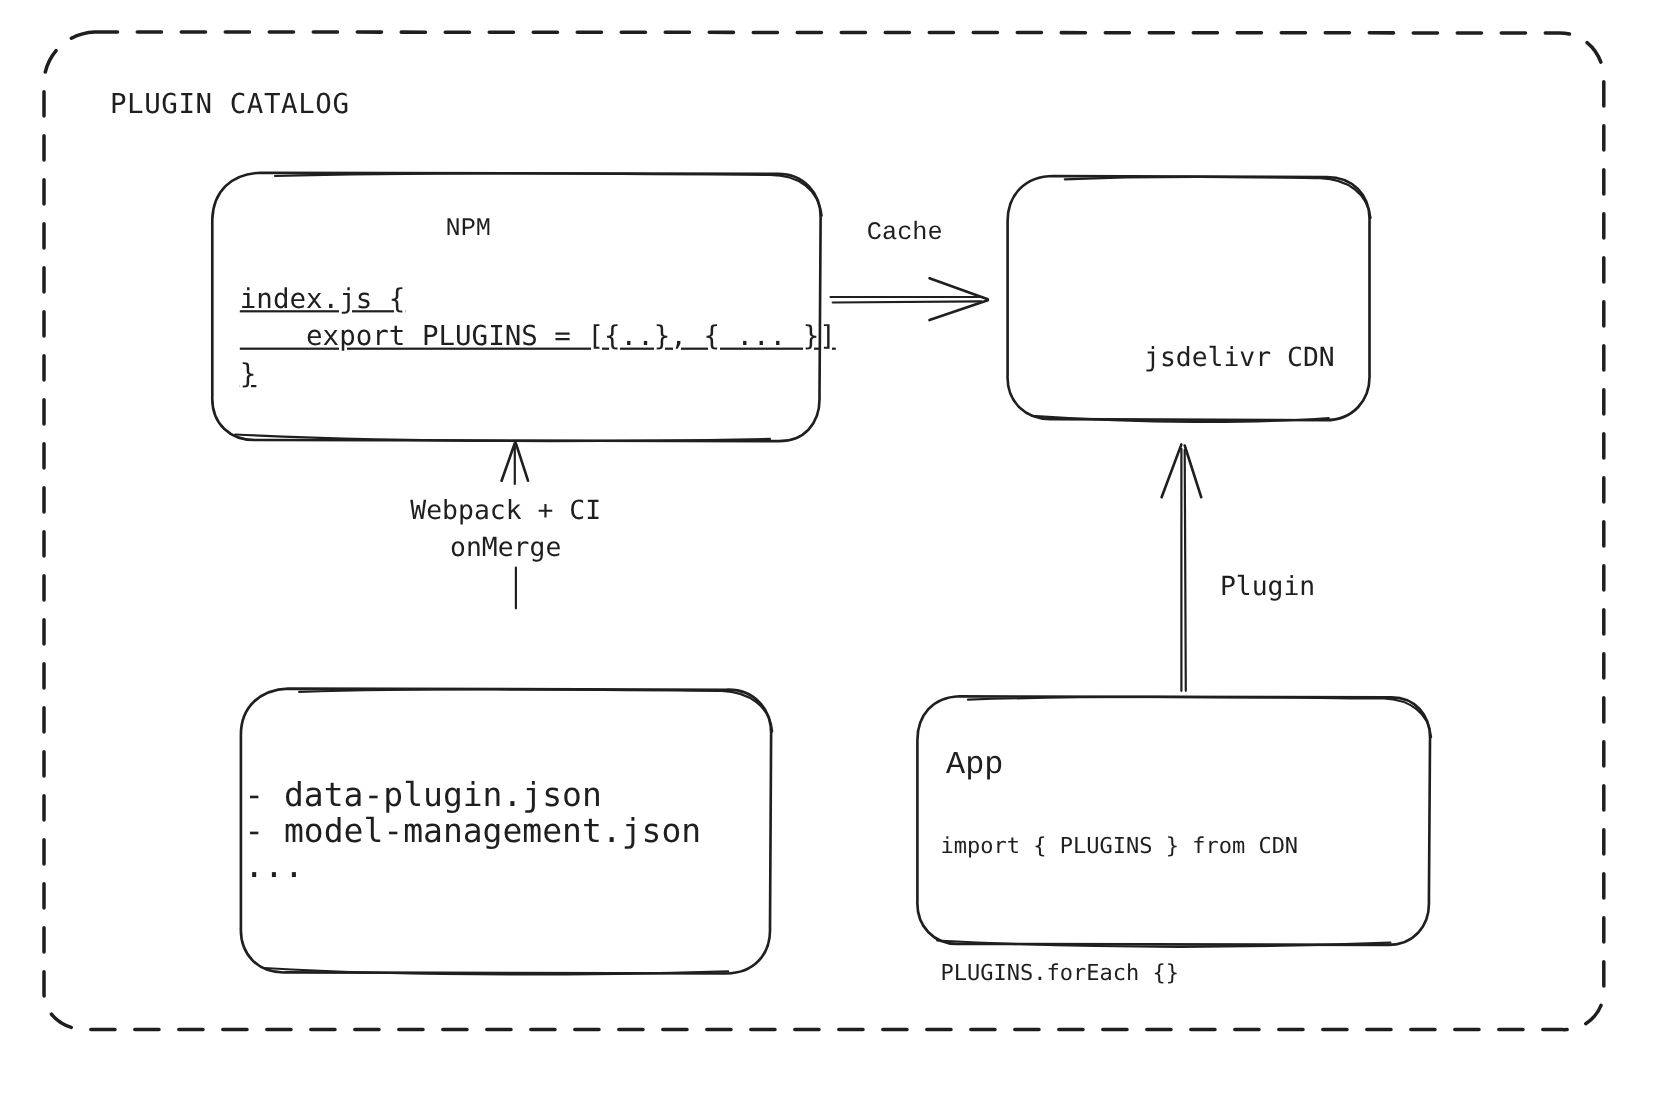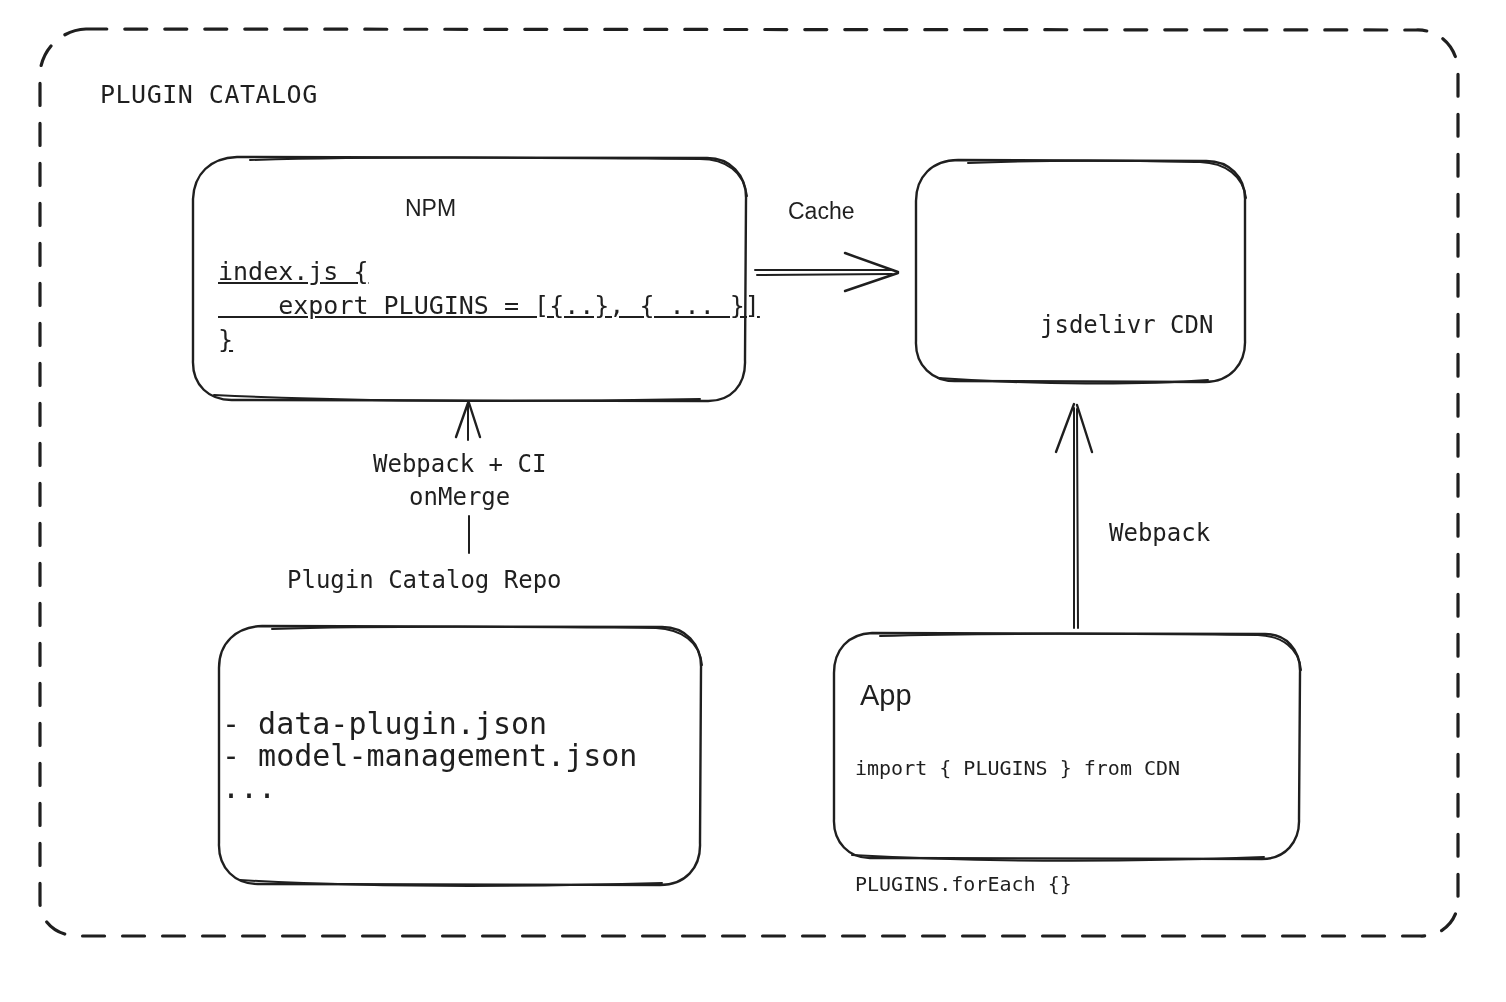--- a/index.html
+++ b/index.html
@@ -26,21 +26,21 @@
   .txt {
     position: absolute;
     color: #1f1f1f;
     white-space: pre;
     line-height: 1.0;
   }
   .mono {
     font-family: "DejaVu Sans Mono", monospace;
   }
   .sans {
-    font-family: Liberation Sans, sans-serif;
+    font-family: Liberation Mono, monospace;
   }
 
   
   #catalog-title {
     left: 100px; top: 82px;
     font-size: 25px;
     letter-spacing: 0.5px;
   }
   #npm-title {
     left: 405px; top: 197px;
@@ -215,27 +215,26 @@
     export PLUGINS = [{..}, { ... }]
 }</div>
 
   <div class="txt mono" id="cdn-title">jsdelivr CDN</div>
 
   <div class="txt sans" id="cache-label">Cache</div>
 
   <div class="txt mono" id="webpack-label">Webpack + CI
 onMerge</div>
 
-  <div class="txt mono" id="repo-title">Plugin Catalog Repo</div>
 
   <div class="txt mono" id="repo-list">- data-plugin.json
 - model-management.json
 ...</div>
 
-  <div class="txt mono" id="import-label">Webpack</div>
+  <div class="txt mono" id="import-label">Plugin</div>
 
   <div class="txt sans" id="app-title">App</div>
 
   <div class="txt mono" id="app-code">import { PLUGINS } from CDN
 
 PLUGINS.forEach {}</div>
 
 </div>
 
 </body></html>

